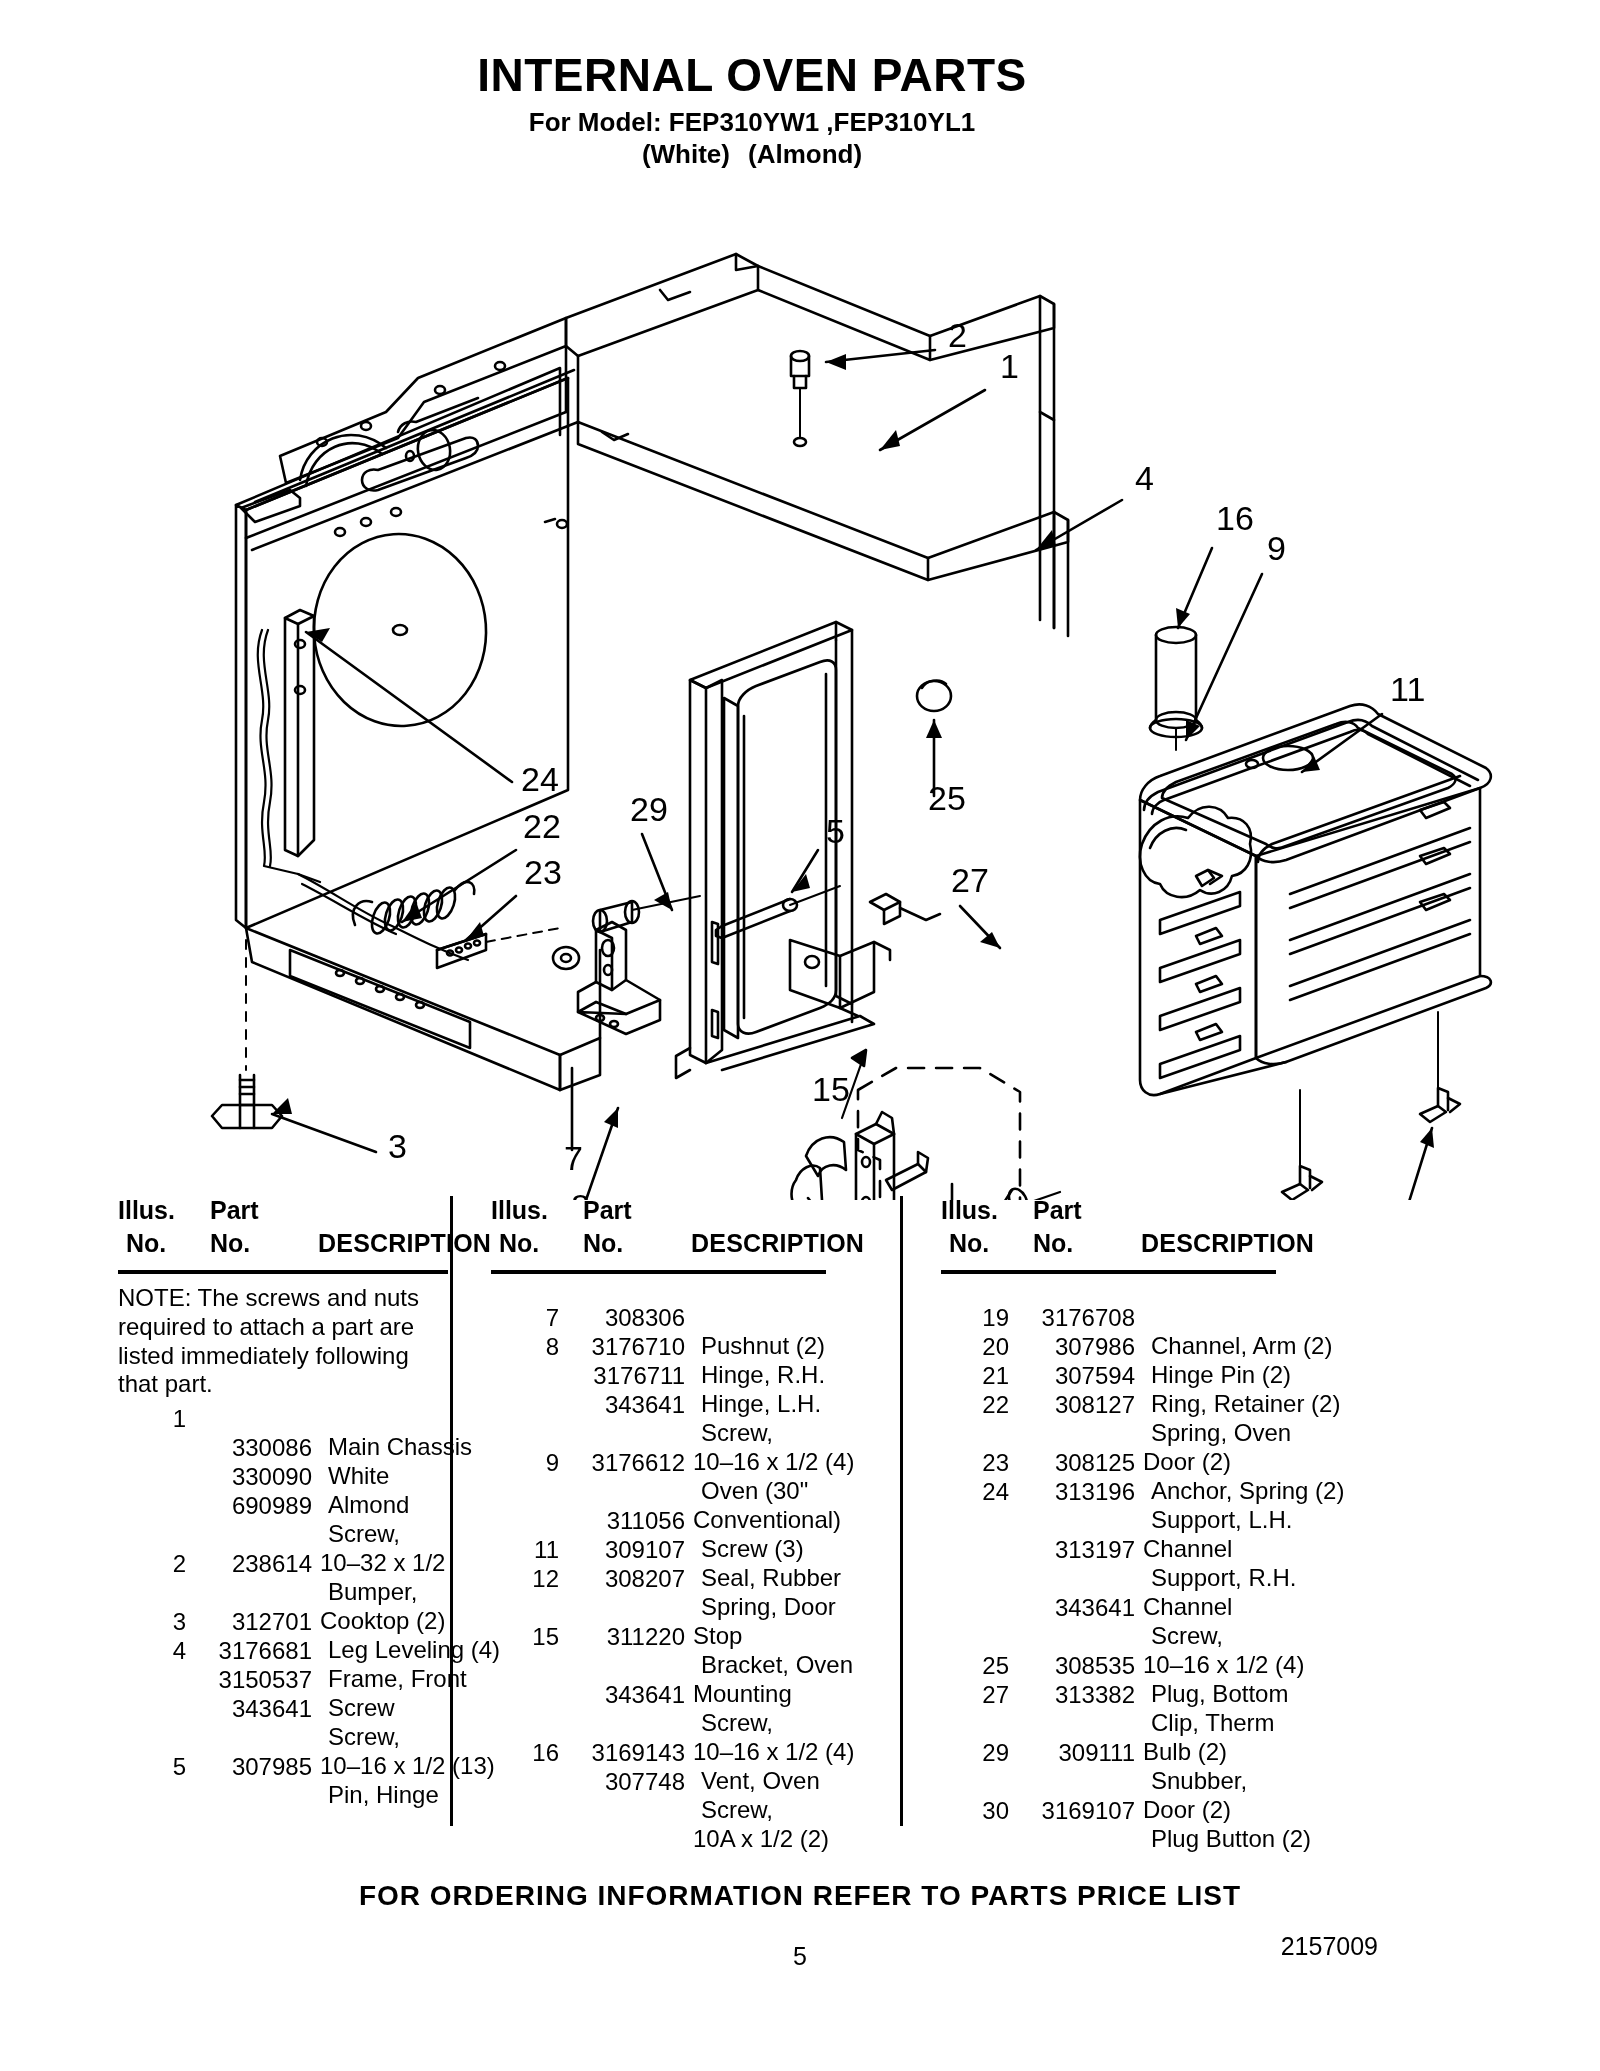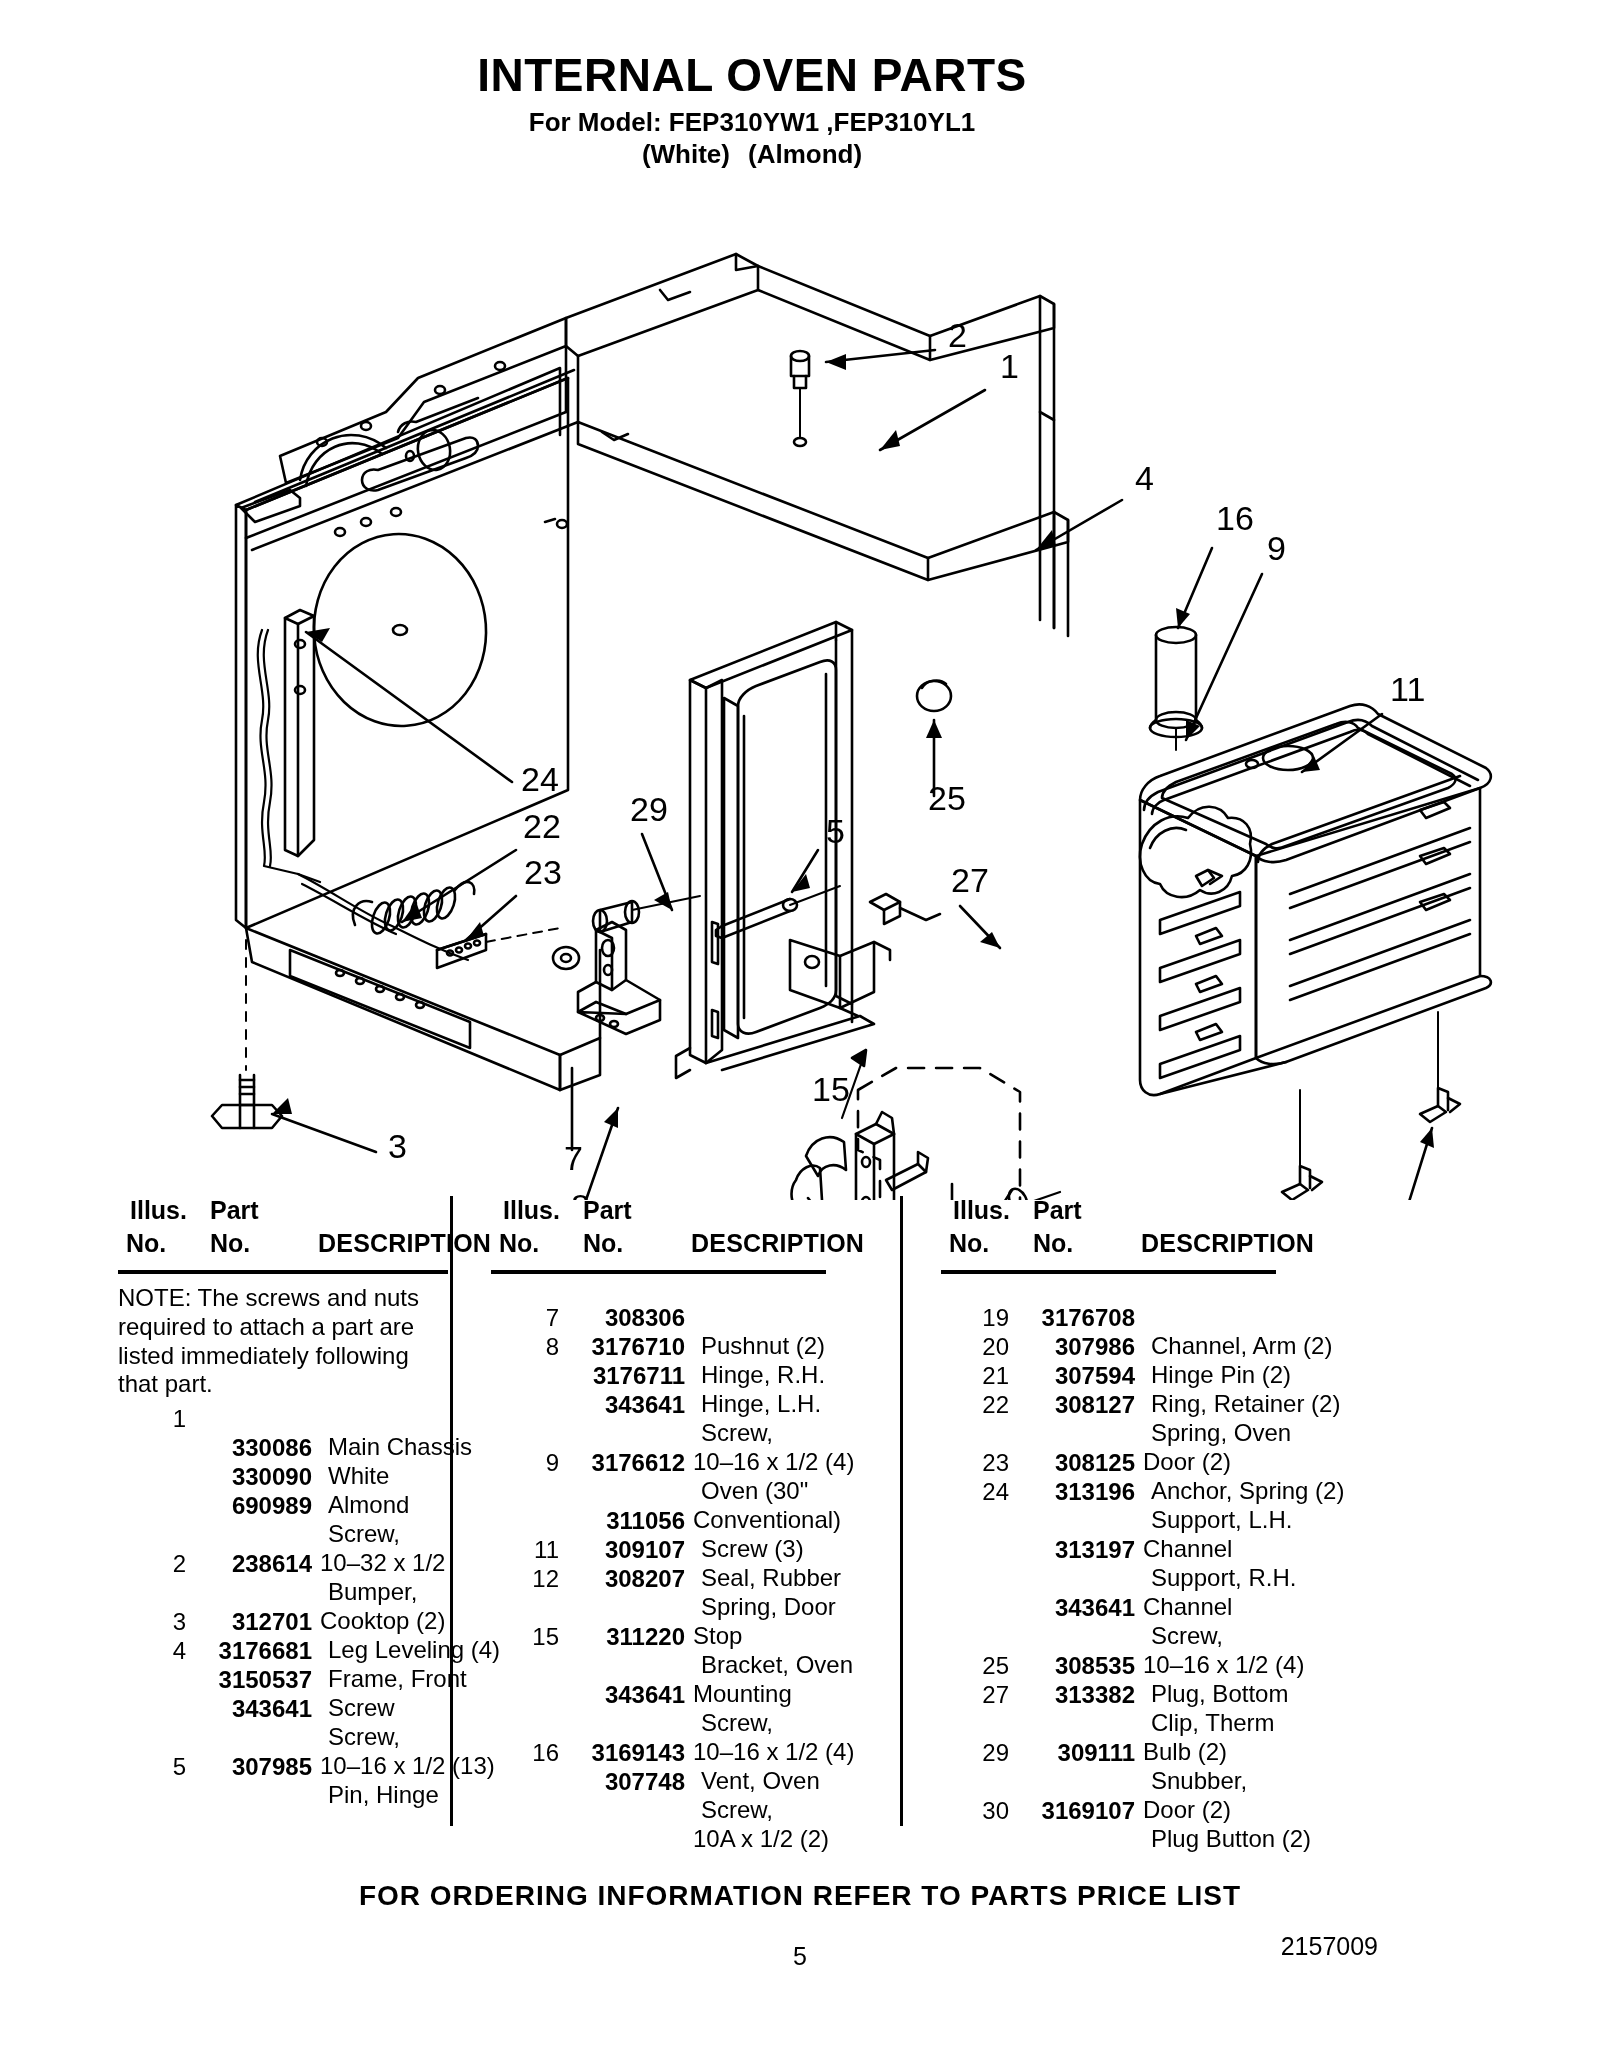--- a/index.html
+++ b/index.html
@@ -43,37 +43,37 @@
     position: absolute; left: 0; top: 1196px; width: 1600px; height: 640px;
   }
   .cols { display: flex; width: 1600px; }
   .col { position: relative; box-sizing: border-box; }
   .col.c1 { width: 450px; padding-left: 118px; }
   .col.c2 { width: 450px; padding-left: 38px; border-left: 3px solid #000; }
   .col.c3 { width: 470px; padding-left: 38px; border-left: 3px solid #000; }
   .col.c2, .col.c3 { margin-left: 0; }
 
   .hdr { position: relative; height: 72px; }
-  .hdr .h-illus { position: absolute; left: 12px; top: 0; font-size: 25px; font-weight: bold; }
+  .hdr .h-illus { position: absolute; left: 0; top: 0; font-size: 25px; font-weight: bold; }
   .hdr .h-illus2 { position: absolute; left: 8px; top: 33px; font-size: 25px; font-weight: bold; }
   .hdr .h-part  { position: absolute; left: 92px; top: 0; font-size: 25px; font-weight: bold; }
   .hdr .h-part2 { position: absolute; left: 92px; top: 33px; font-size: 25px; font-weight: bold; }
   .hdr .h-desc  { position: absolute; left: 200px; top: 33px; font-size: 25px; font-weight: bold; letter-spacing: 0.2px; }
 
   .rule { border-bottom: 4px solid #000; width: 330px; margin: 2px 0 0 0; }
   .col.c2 .rule, .col.c3 .rule { width: 335px; }
 
   .note {
     font-size: 24px; line-height: 1.20; margin-top: 10px; width: 310px;
   }
 
   .rows { margin-top: 6px; }
   .prow { position: relative; min-height: 29px; font-size: 24px; line-height: 1.20; }
   .prow .illus { position: absolute; left: 0; width: 68px; text-align: right; }
-  .prow .part  { position: absolute; left: 72px; width: 122px; text-align: right; font-weight: bold; }
+  .prow .part  { position: absolute; left: 72px; width: 122px; text-align: right; }
   .prow .desc  { position: absolute; left: 210px; width: 250px; margin-top: 28px; }
   .prow.cont .desc { position: absolute; left: 202px; }
 
   
   .footer { position: absolute; left: 0; top: 1880px; width: 1600px; text-align: center; }
   .order-line { font-size: 28px; font-weight: bold; letter-spacing: 1.0px; }
   .pageno { font-size: 25px; margin-top: 30px; }
   .docnum { position: absolute; right: 126px; top: 1932px; font-size: 25px; }
 </style>
 </head>

